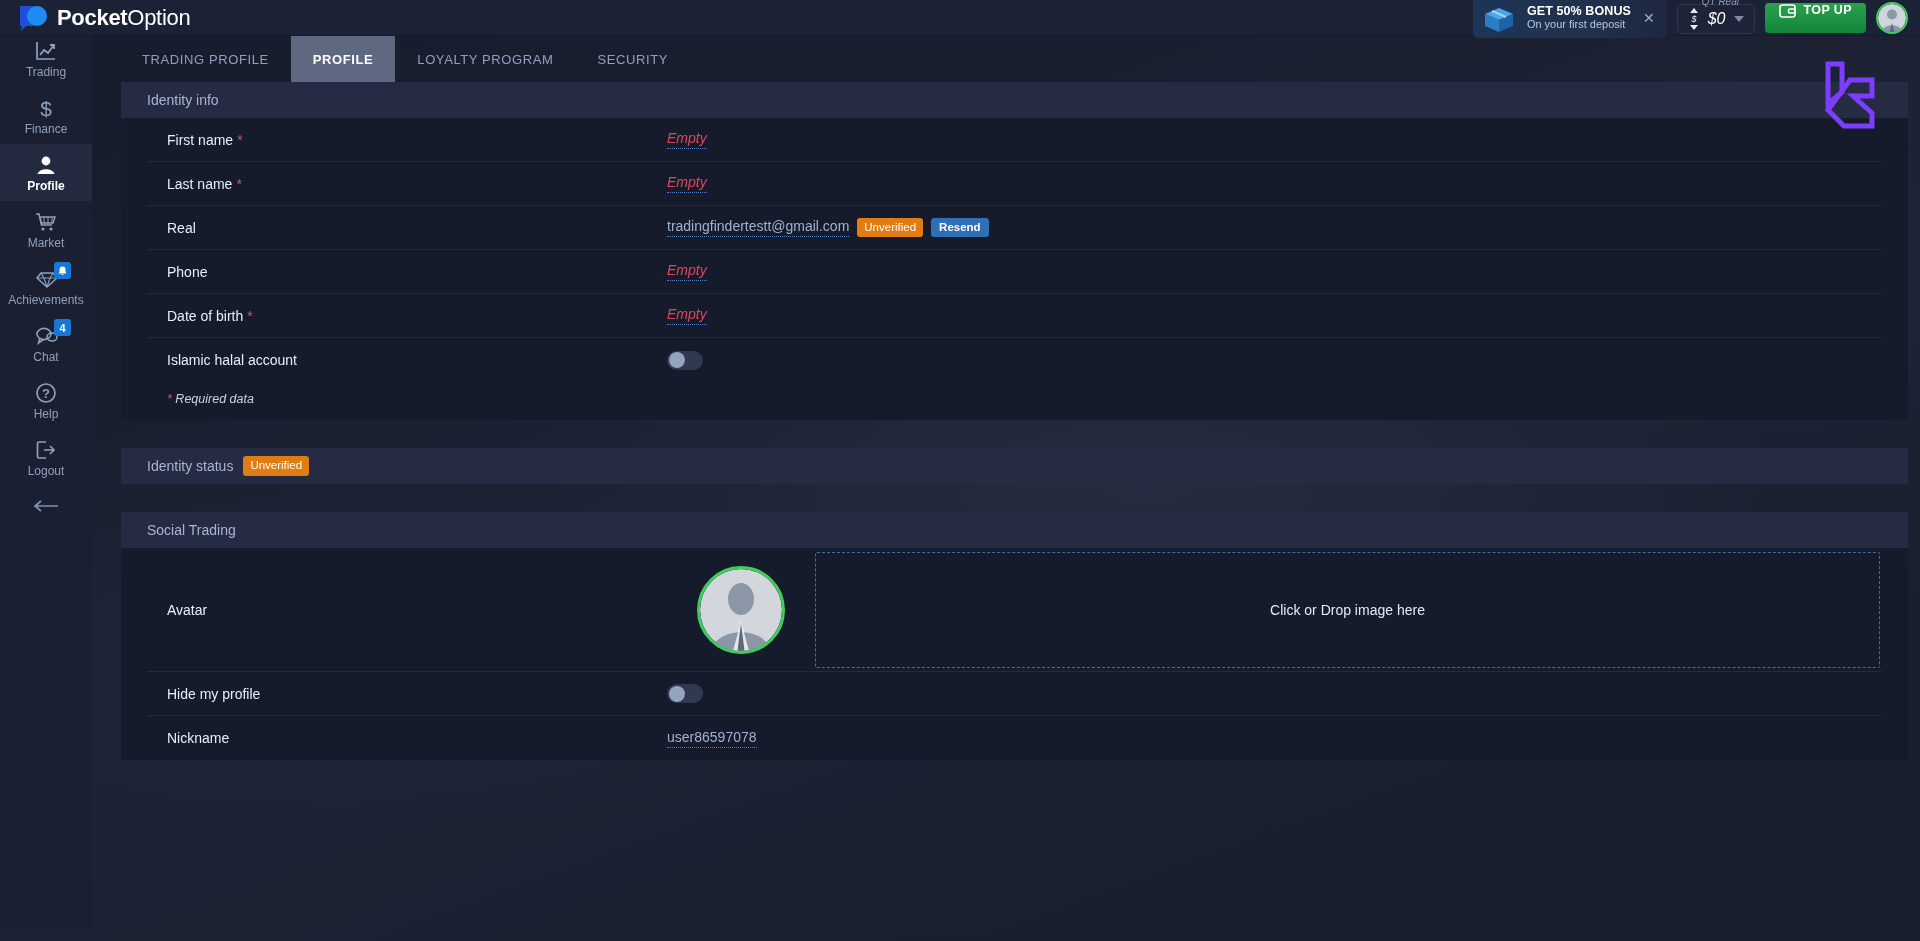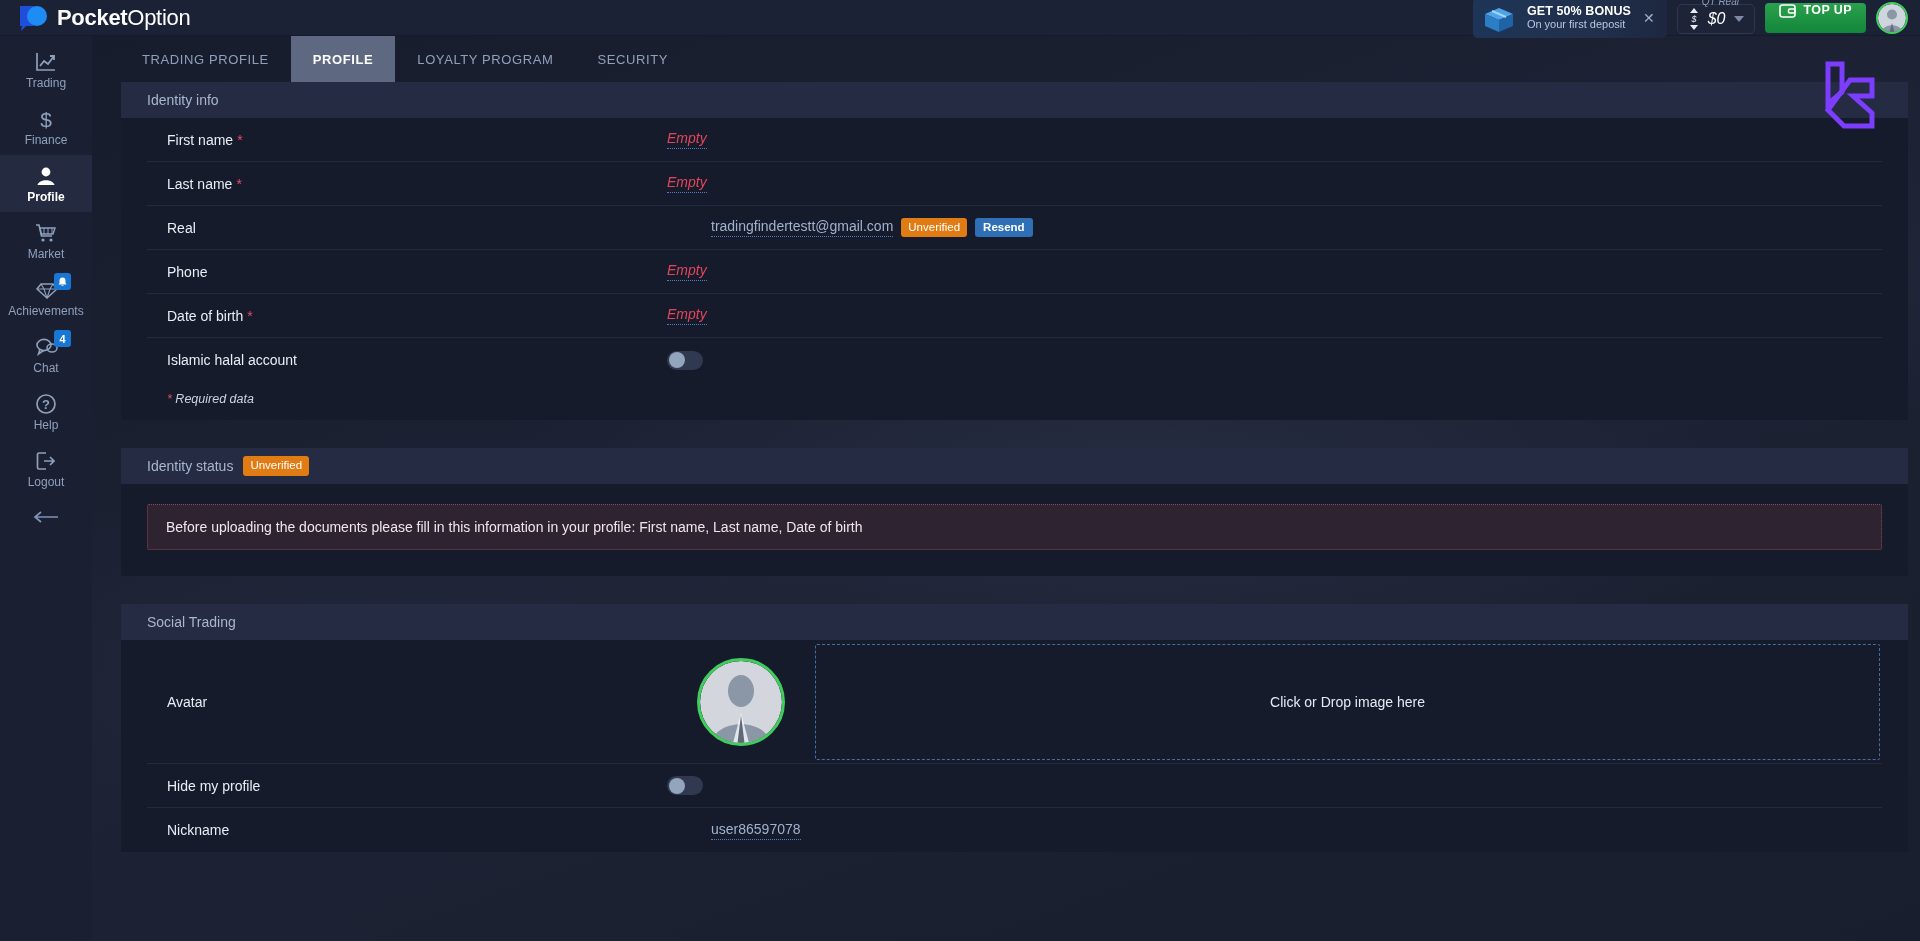--- a/index.html
+++ b/index.html
@@ -78,21 +78,21 @@
   }
   .wallet-icon { width: 17px; height: 15px; }
 
   .avatar-btn {
     width: 32px; height: 32px; border-radius: 50%; border: 2px solid #3ecf5b;
     background: #2a3147; overflow: hidden; display: block; flex: none; cursor: pointer;
   }
 
   
   .sidebar {
-    position: absolute; left: 0; top: 35px; width: 92px; height: 905px;
+    position: absolute; left: 0; top: 24px; width: 92px; height: 905px;
     background: #1a2032; z-index: 15;
     padding-top: 6px;
   }
   .side-item {
     position: relative; display: flex; flex-direction: column; align-items: center;
     justify-content: center; gap: 4px; height: 57px; cursor: pointer; color: #8fa0bd;
   }
   .side-item.active { background: #242b40; color: #ffffff; }
   .side-item.active .side-label { color:#ffffff; font-weight: 700; }
   .side-icon { width: 22px; height: 22px; display: block; }
@@ -140,21 +140,21 @@
   .row-label { width: 500px; font-size: 14px; color: #e8edf6; }
   .req-star { color: #e04f63; margin-left: 4px; }
   .row-value { display: flex; align-items: center; gap: 8px; }
 
   .empty-val {
     font-size: 14px; font-style: italic; color: #e0455c;
     border-bottom: 1px dotted #4f7fc0; padding-bottom: 2px; cursor: pointer;
   }
   .link-val {
     font-size: 14px; color: #9fb2cf; border-bottom: 1px dotted #4f7fc0;
-    padding-bottom: 2px; cursor: pointer; margin-left: 44px;
+    padding-bottom: 2px; cursor: pointer;
   }
   .badge-unverified {
     background: #e07c13; color: #fff; font-size: 11.5px; font-weight: 400;
     padding: 3px 7px; border-radius: 3px; line-height: 1.15;
   }
   .btn-resend {
     background: #2f6fb5; color: #fff; font-size: 11.5px; font-weight: 700;
     padding: 3px 8px; border-radius: 3px; border: none; cursor: pointer; line-height: 1.2;
   }
 
@@ -442,23 +442,20 @@
         <span class="star">*</span>
         <span>Required data</span>
       </div>
     </div>
 
     <div class="gap"></div>
 
     <div class="section-head">
       <span>Identity status</span>
       <span class="badge-unverified">Unverified</span>
-    </div>
-    <div class="warn-wrap">
-      <div class="warn-box">Before uploading the documents please fill in this information in your profile: First name, Last name, Date of birth</div>
     </div>
 
     <div class="gap"></div>
 
     <div class="section-head">
       <span>Social Trading</span>
     </div>
     <div class="section-body">
 
       <div class="avatar-row">

